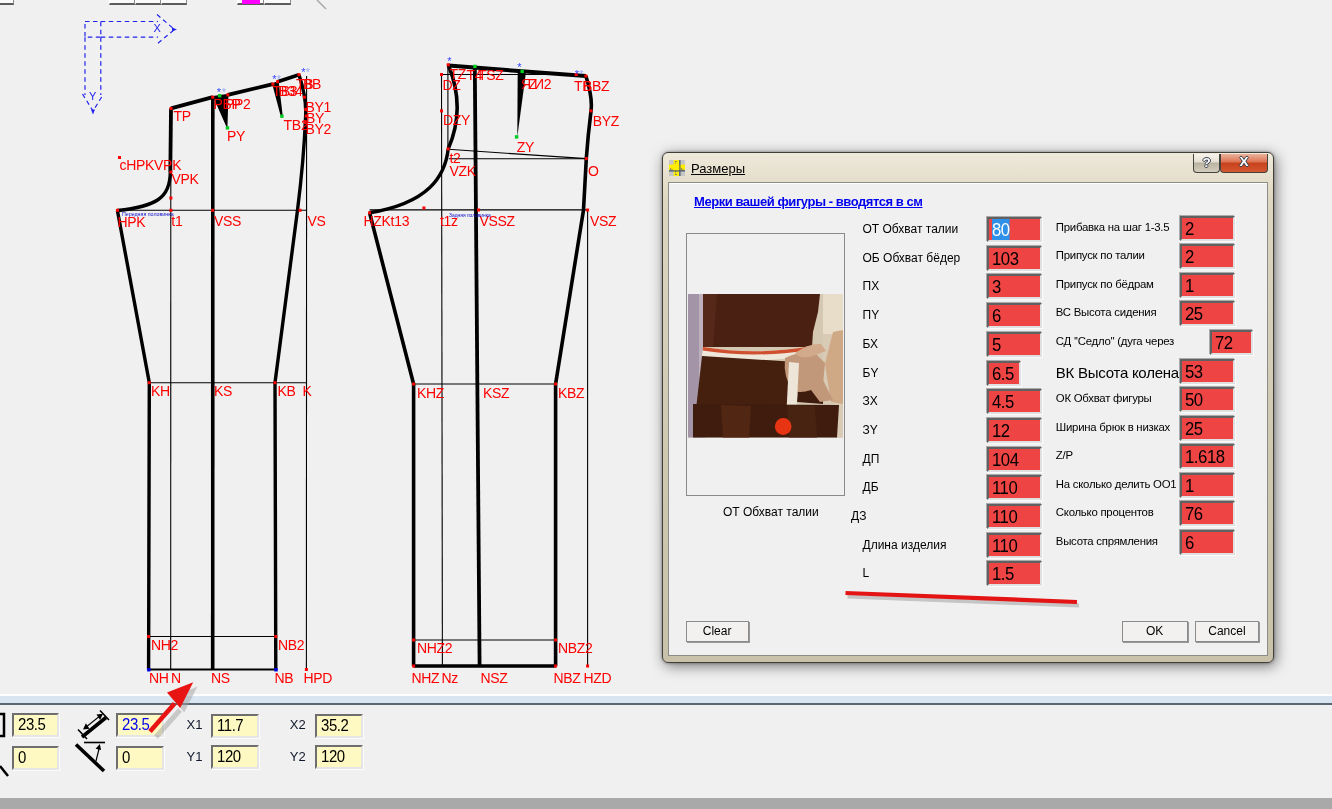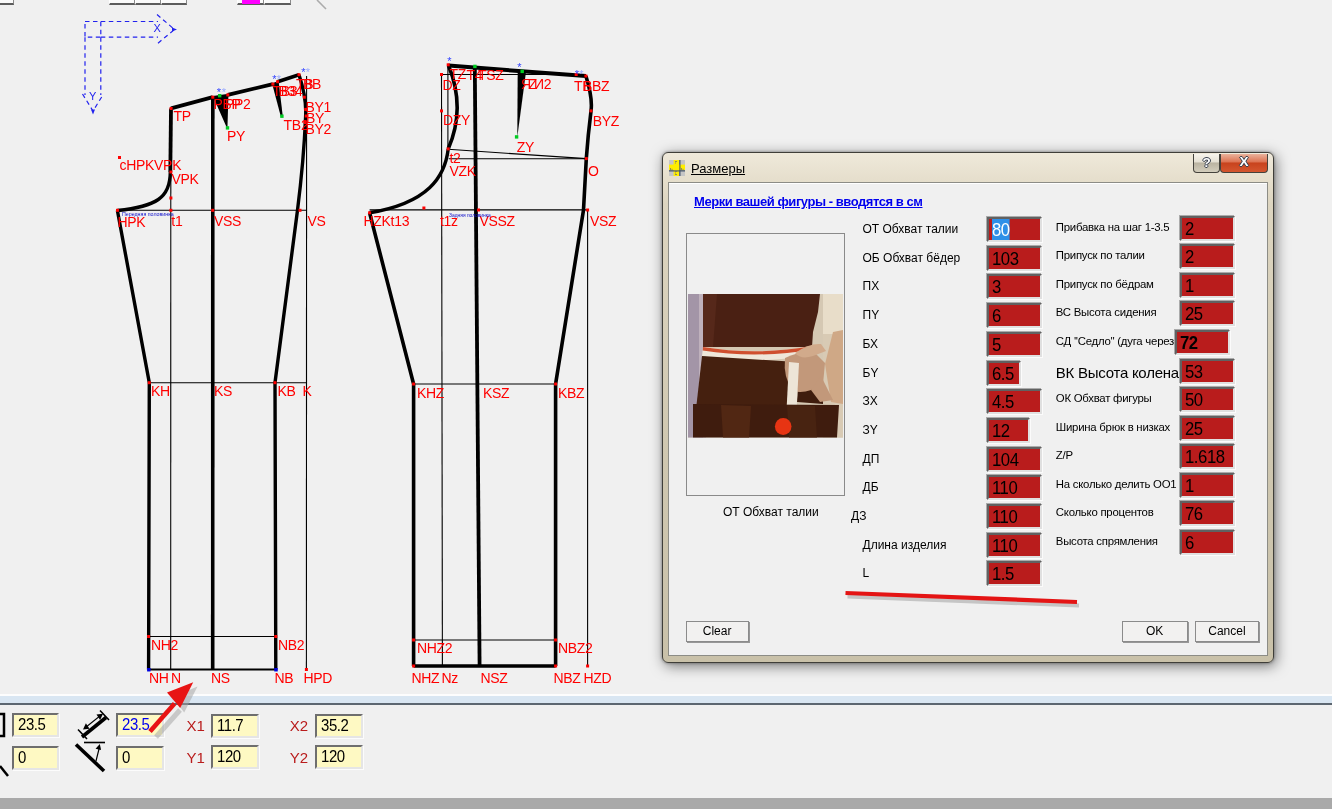--- a/index.html
+++ b/index.html
@@ -27,21 +27,21 @@
        background:linear-gradient(180deg,#f7f4ec 0%,#e5e0d3 44%,#bab3a1 50%,#d3cdbc 100%);
        color:#fff;font-weight:bold;font-size:13.5px;line-height:17px;
        text-shadow:-1px 0 #39404f,1px 0 #39404f,0 -1px #39404f,0 1px #39404f;}
   #btn-close{left:557px;width:48px;
        background:linear-gradient(180deg,#eab29b 0%,#dd7352 44%,#c8431d 50%,#d4562f 100%);
        color:#fff;font-weight:bold;font-size:13.5px;line-height:16px;
        text-shadow:-1px 0 #35404e,1px 0 #35404e,0 -1px #35404e,0 1px #35404e;}
   #dlg-head{position:absolute;left:25px;top:11px;color:#0000ee;font-weight:bold;
        font-size:13px;text-decoration:underline;letter-spacing:-0.45px;}
   .dlab{position:absolute;font-size:12px;color:#000;white-space:nowrap;}
-  .dbox{position:absolute;width:55px;height:25px;background:#b91c1c;box-sizing:border-box;
+  .dbox{position:absolute;width:55px;height:25px;background:#ef4444;box-sizing:border-box;
        border-top:2px solid #616161;border-left:2px solid #616161;
        border-right:2px solid #e0e0e0;border-bottom:2px solid #e0e0e0;
        font-size:19px;line-height:21px;padding-left:3px;color:#000;
        letter-spacing:-0.5px; box-shadow:-1px -1px 0 #ababab, 1px 1px 0 #fbfbfb;}
   .wbtn{position:absolute;height:21px;background:#f2f1f0;box-sizing:border-box;
        border:1px solid #8b8b8b;box-shadow:1px 1px 0 #979797;
        font-size:12px;color:#000;text-align:center;line-height:19px;}
   
   #photo-frame{position:absolute;left:17px;top:50px;width:159px;height:263px;
        background:#f0f0f0;border:1px solid #8a8a8a;box-sizing:border-box;}
@@ -49,21 +49,21 @@
   #bp-white{position:absolute;left:0;top:694px;width:1332px;height:2px;background:#fdfdfd;}
   #bp-blue{position:absolute;left:0;top:696px;width:1332px;height:7px;background:#d9e6f2;}
   #bp-dark{position:absolute;left:0;top:703px;width:1332px;height:1.5px;background:#5c6670;}
   #bp-main{position:absolute;left:0;top:704.5px;width:1332px;height:93px;background:#f0f0f0;}
   #bp-bar{position:absolute;left:0;top:797.5px;width:1332px;height:11.5px;background:#a9a9a9;}
   .pbox{position:absolute;background:#fef9c3;box-sizing:border-box;height:24px;
        border-top:2px solid #6e6e6e;border-left:2px solid #6e6e6e;
        border-right:2px solid #e5e5e5;border-bottom:2px solid #e5e5e5;
        box-shadow:1px 1px 0 #fcfcfc;
        font-size:17px;line-height:20px;padding-left:4px;color:#000;letter-spacing:-0.5px;}
-  .plab{position:absolute;font-size:15px;color:#b91c1c;}
+  .plab{position:absolute;font-size:13px;color:#0f172a;}
   .vs{display:inline-block;transform:scaleX(0.88);transform-origin:0 60%;white-space:pre;}
 </style>
 </head>
 <body>
 
 <div class="tbtn" style="left:-6px;width:20px;"></div>
 <div class="tbtn" style="left:109px;width:26px;"></div>
 <div class="tbtn" style="left:135px;width:26px;"></div>
 <div class="tbtn" style="left:161px;width:26px;"></div>
 <div class="tbtn" style="left:237px;width:27px;"></div>
@@ -343,41 +343,41 @@
       <div class="dbox" style="left: 317.5px; top: 91.4px; width: 55px;"><span class="vs">3</span></div>
       <div class="dlab" style="left: 193.5px; top: 125.1px;">ПY</div>
       <div class="dbox" style="left: 317.5px; top: 120.1px; width: 55px;"><span class="vs">6</span></div>
       <div class="dlab" style="left: 193.5px; top: 153.8px;">БХ</div>
       <div class="dbox" style="left: 317.5px; top: 148.8px; width: 55px;"><span class="vs">5</span></div>
       <div class="dlab" style="left: 193.5px; top: 182.5px;">БY</div>
       <div class="dbox" style="left: 317.5px; top: 177.5px; width: 34px;"><span class="vs">6.5</span></div>
       <div class="dlab" style="left: 193.5px; top: 211.2px;">ЗХ</div>
       <div class="dbox" style="left: 317.5px; top: 206.2px; width: 55px;"><span class="vs">4.5</span></div>
       <div class="dlab" style="left: 193.5px; top: 239.9px;">ЗY</div>
-      <div class="dbox" style="left: 317.5px; top: 234.9px; width: 43px;"><span class="vs">12</span></div>
+      <div class="dbox" style="left: 317.5px; top: 234.9px; width: 55px;"><span class="vs">12</span></div>
       <div class="dlab" style="left: 193.5px; top: 268.6px;">ДП</div>
       <div class="dbox" style="left: 317.5px; top: 263.6px; width: 55px;"><span class="vs">104</span></div>
       <div class="dlab" style="left: 193.5px; top: 297.3px;">ДБ</div>
       <div class="dbox" style="left: 317.5px; top: 292.3px; width: 55px;"><span class="vs">110</span></div>
       <div class="dlab" style="left: 182px; top: 326px;">ДЗ</div>
       <div class="dbox" style="left: 317.5px; top: 321px; width: 55px;"><span class="vs">110</span></div>
       <div class="dlab" style="left: 193.5px; top: 354.7px;">Длина изделия</div>
       <div class="dbox" style="left: 317.5px; top: 349.7px; width: 55px;"><span class="vs">110</span></div>
       <div class="dlab" style="left: 193.5px; top: 383.4px;">L</div>
       <div class="dbox" style="left: 317.5px; top: 378.4px; width: 55px;"><span class="vs">1.5</span></div>
       <div class="dlab" style="left: 386.8px; top: 37.8px; font-size: 11.4px; letter-spacing: -0.25px;">Прибавка на шаг 1-3.5</div>
       <div class="dbox" style="left: 510.5px; top: 32.8px; width: 55px;"><span class="vs">2</span></div>
       <div class="dlab" style="left: 386.8px; top: 66.35px; font-size: 11.4px; letter-spacing: -0.25px;">Припуск по талии</div>
       <div class="dbox" style="left: 510.5px; top: 61.35px; width: 55px;"><span class="vs">2</span></div>
       <div class="dlab" style="left: 386.8px; top: 94.9px; font-size: 11.4px; letter-spacing: -0.25px;">Припуск по бёдрам</div>
       <div class="dbox" style="left: 510.5px; top: 89.9px; width: 55px;"><span class="vs">1</span></div>
       <div class="dlab" style="left: 386.8px; top: 123.45px; font-size: 11.4px; letter-spacing: -0.25px;">ВС Высота сидения</div>
       <div class="dbox" style="left: 510.5px; top: 118.45px; width: 55px;"><span class="vs">25</span></div>
       <div class="dlab" style="left: 386.8px; top: 152px; font-size: 11.4px; letter-spacing: -0.25px;">СД ''Седло'' (дуга через</div>
-      <div class="dbox" style="left: 506px; top: 147px; width: 55px; font-weight: bold;"><span class="vs">72</span></div>
+      <div class="dbox" style="left: 541px; top: 147px; width: 43px;"><span class="vs">72</span></div>
       <div class="dlab" style="left: 386.8px; top: 180.55px; font-size: 15px; letter-spacing: -0.25px;">ВК Высота колена</div>
       <div class="dbox" style="left: 510.5px; top: 175.55px; width: 55px;"><span class="vs">53</span></div>
       <div class="dlab" style="left: 386.8px; top: 209.1px; font-size: 11.4px; letter-spacing: -0.25px;">ОК Обхват фигуры</div>
       <div class="dbox" style="left: 510.5px; top: 204.1px; width: 55px;"><span class="vs">50</span></div>
       <div class="dlab" style="left: 386.8px; top: 237.65px; font-size: 11.4px; letter-spacing: -0.25px;">Ширина брюк в низках</div>
       <div class="dbox" style="left: 510.5px; top: 232.65px; width: 55px;"><span class="vs">25</span></div>
       <div class="dlab" style="left: 386.8px; top: 266.2px; font-size: 11.4px; letter-spacing: -0.25px;">Z/P</div>
       <div class="dbox" style="left: 510.5px; top: 261.2px; width: 55px;"><span class="vs">1.618</span></div>
       <div class="dlab" style="left: 386.8px; top: 294.75px; font-size: 11.4px; letter-spacing: -0.25px;">На сколько делить ОО1</div>
       <div class="dbox" style="left: 510.5px; top: 289.75px; width: 55px;"><span class="vs">1</span></div>

